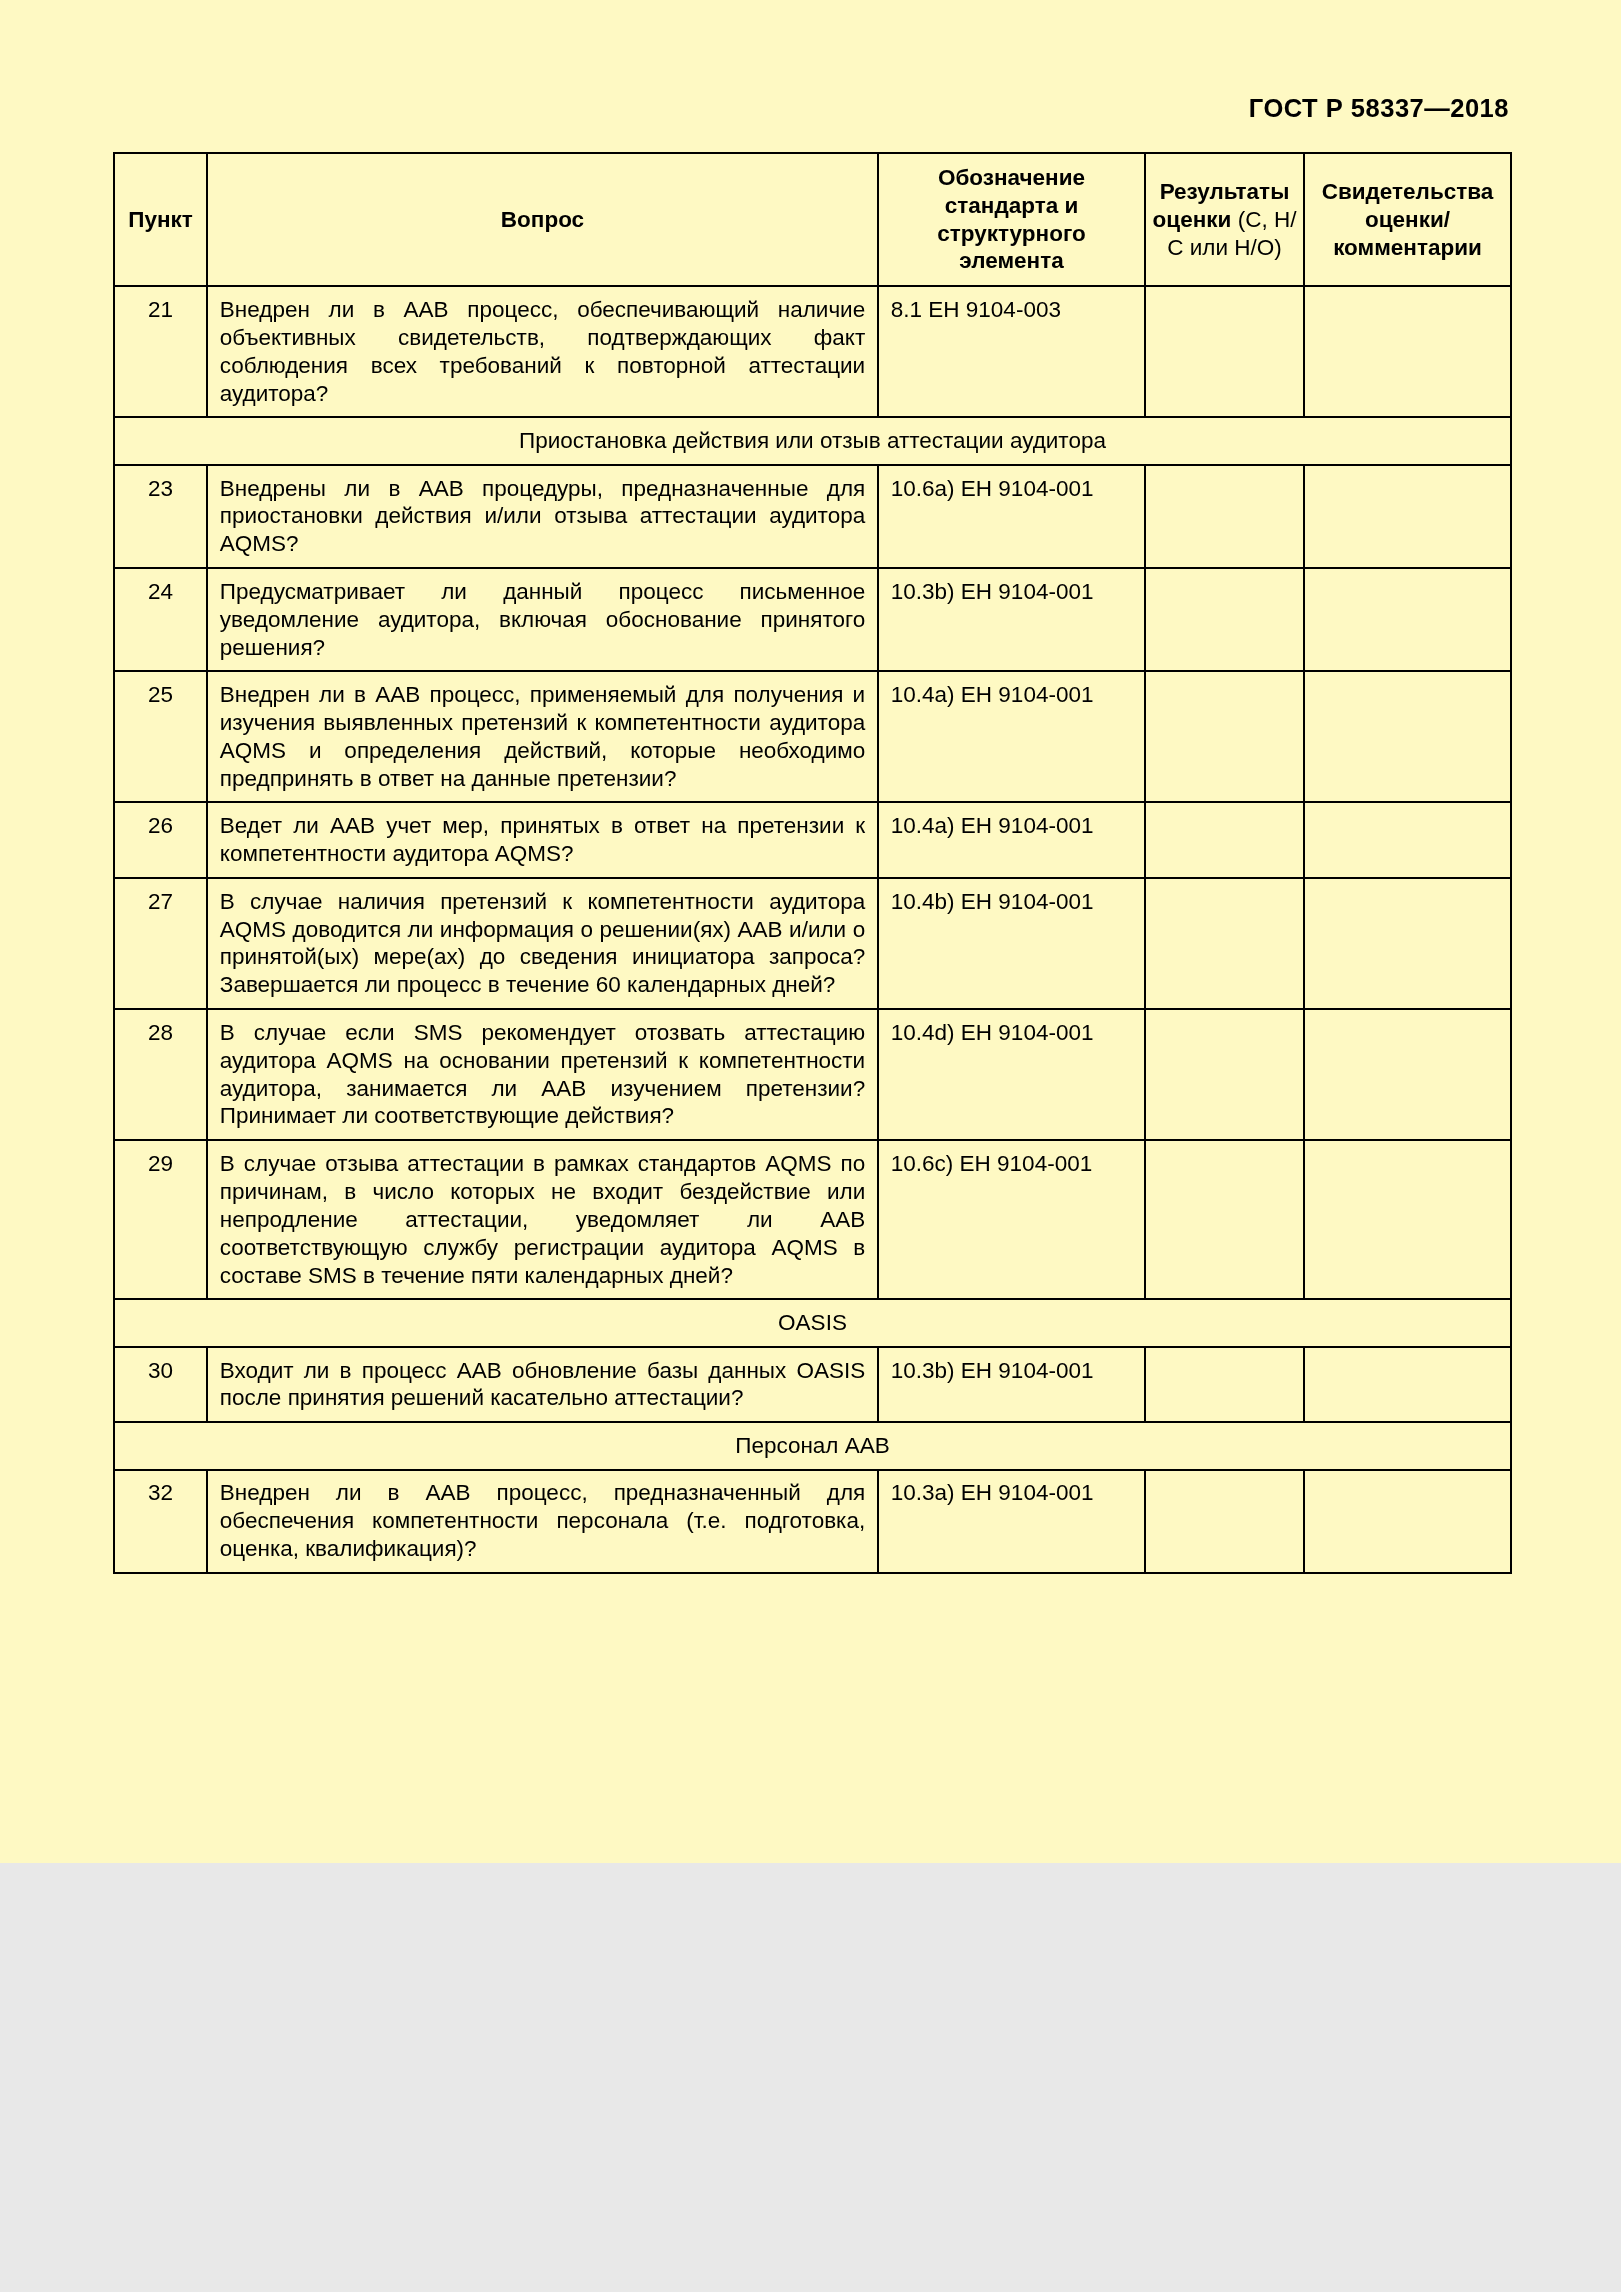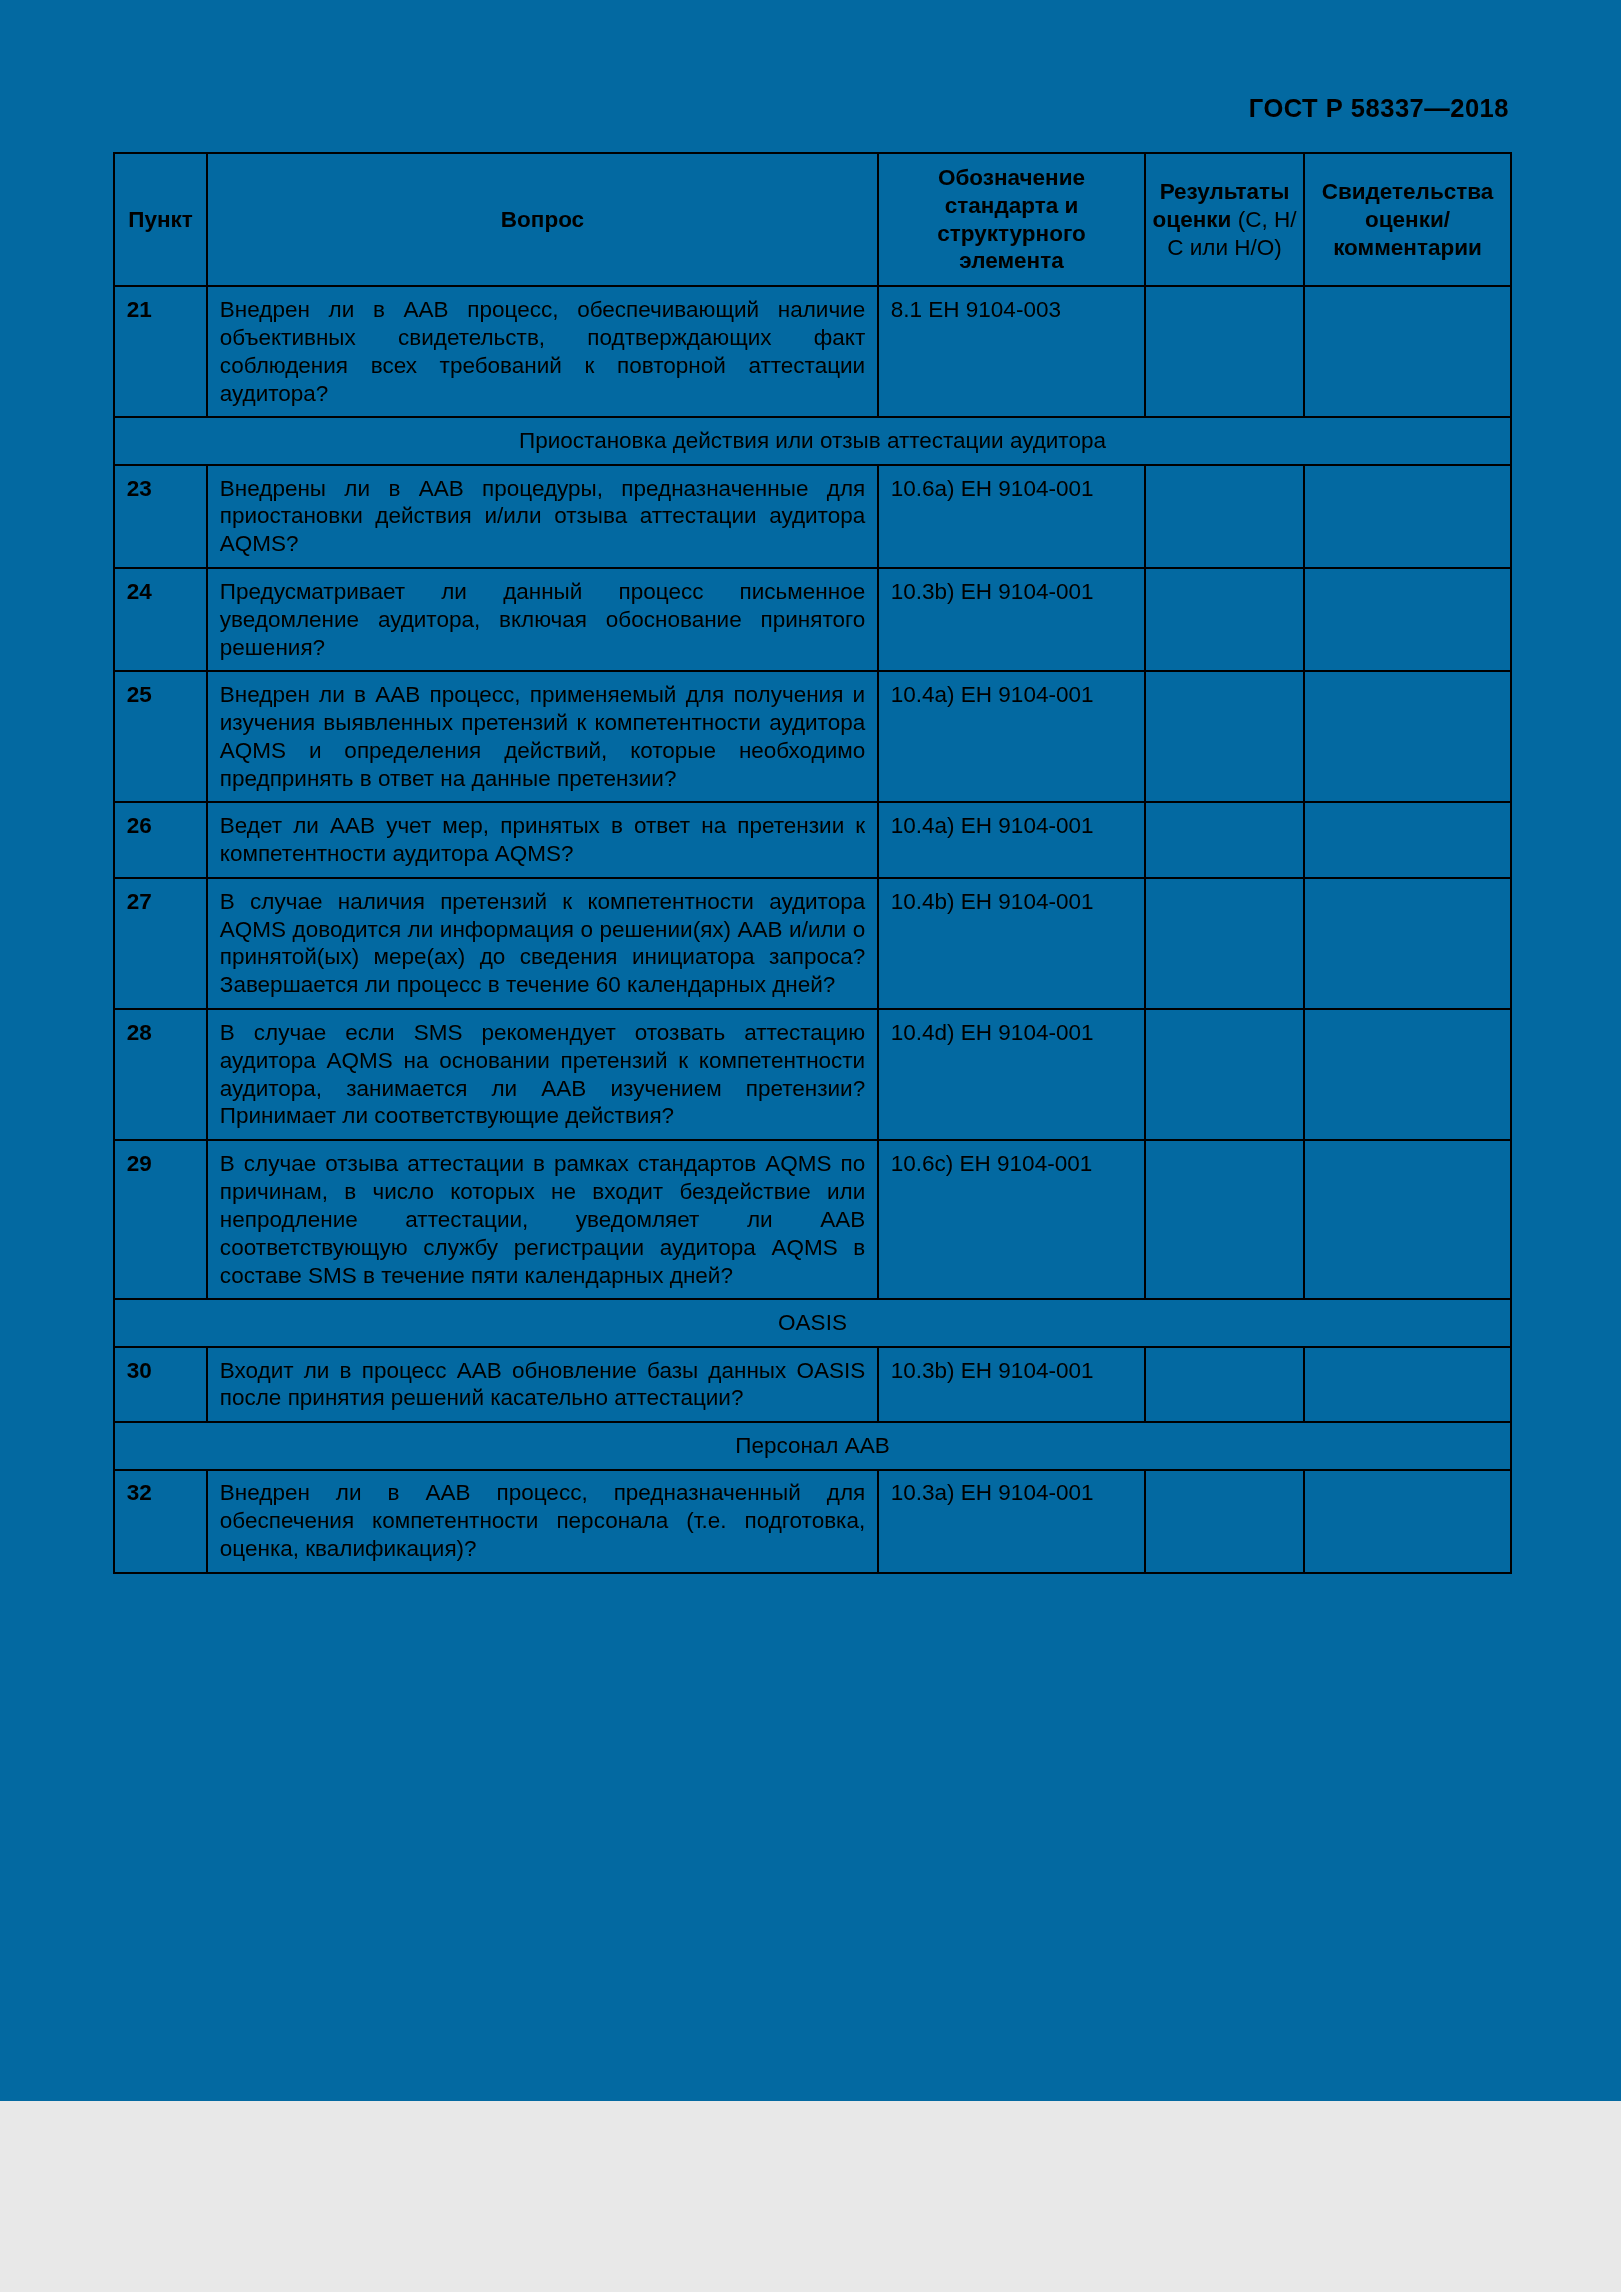--- a/index.html
+++ b/index.html
@@ -1,22 +1,22 @@
 <!DOCTYPE html>
 <html lang="ru"><head>
 <meta charset="utf-8">
 <style>
   * { margin: 0; padding: 0; box-sizing: border-box; }
   html, body { background: #e8e8e8; }
   .page {
     position: relative;
     width: 1621px;
-    height: 2101px;
+    height: 1863px;
     margin: 0 auto;
-    background: #0369a1;
+    background: #fef9c3;
     font-family: "Liberation Sans", "DejaVu Sans", sans-serif;
     color: #000;
   }
   .doc-header {
     position: absolute;
     top: 94px;
     right: 112px;
     font-size: 25.5px;
     font-weight: bold;
     letter-spacing: 0.5px;
@@ -38,23 +38,22 @@
     vertical-align: top;
   }
   table.audit-table thead th {
     font-weight: bold;
     text-align: center;
     vertical-align: middle;
     padding: 9.8px 5.9px;
   }
   .hdr-sub { font-weight: normal; }
   td.num-cell {
-    text-align: left;
+    text-align: center;
     vertical-align: top;
-    font-weight: bold;
   }
   td.question-cell {
     text-align: justify;
     padding-left: 13.7px;
     padding-right: 13.7px;
   }
   td.standard-cell {
     vertical-align: middle;
     white-space: pre-line;
     padding-left: 13.7px;

